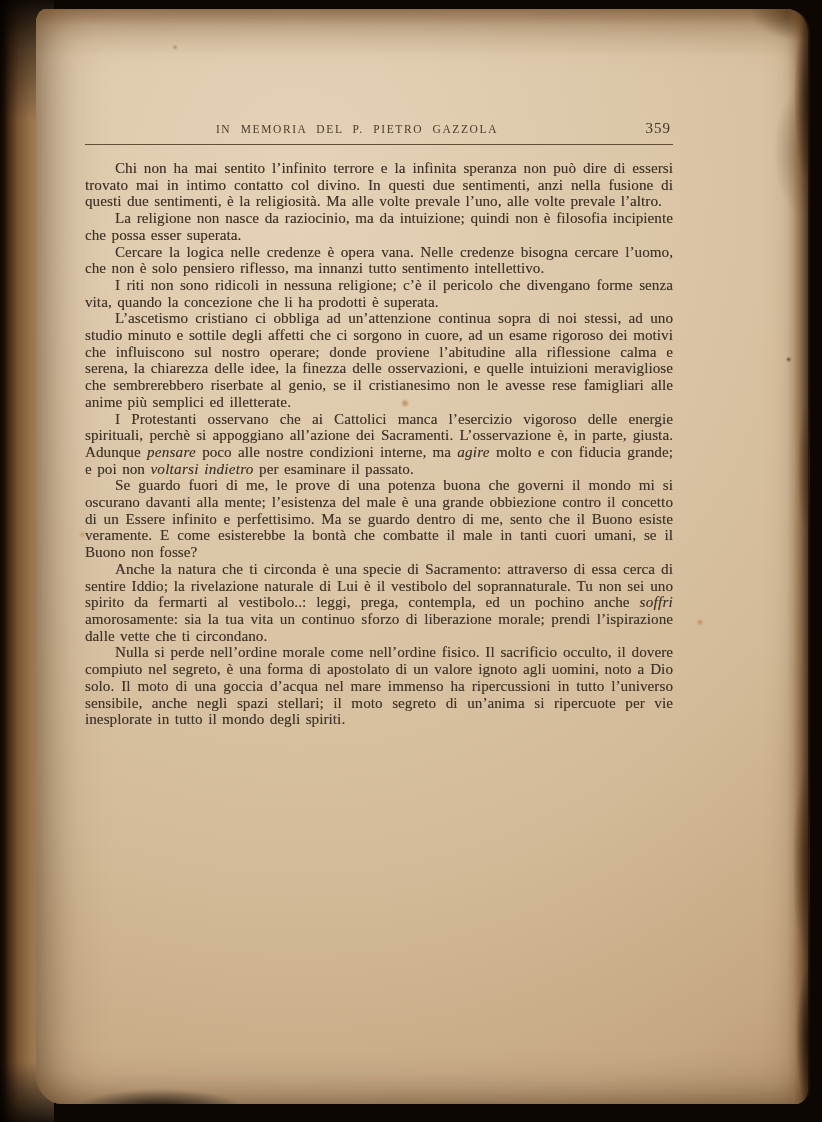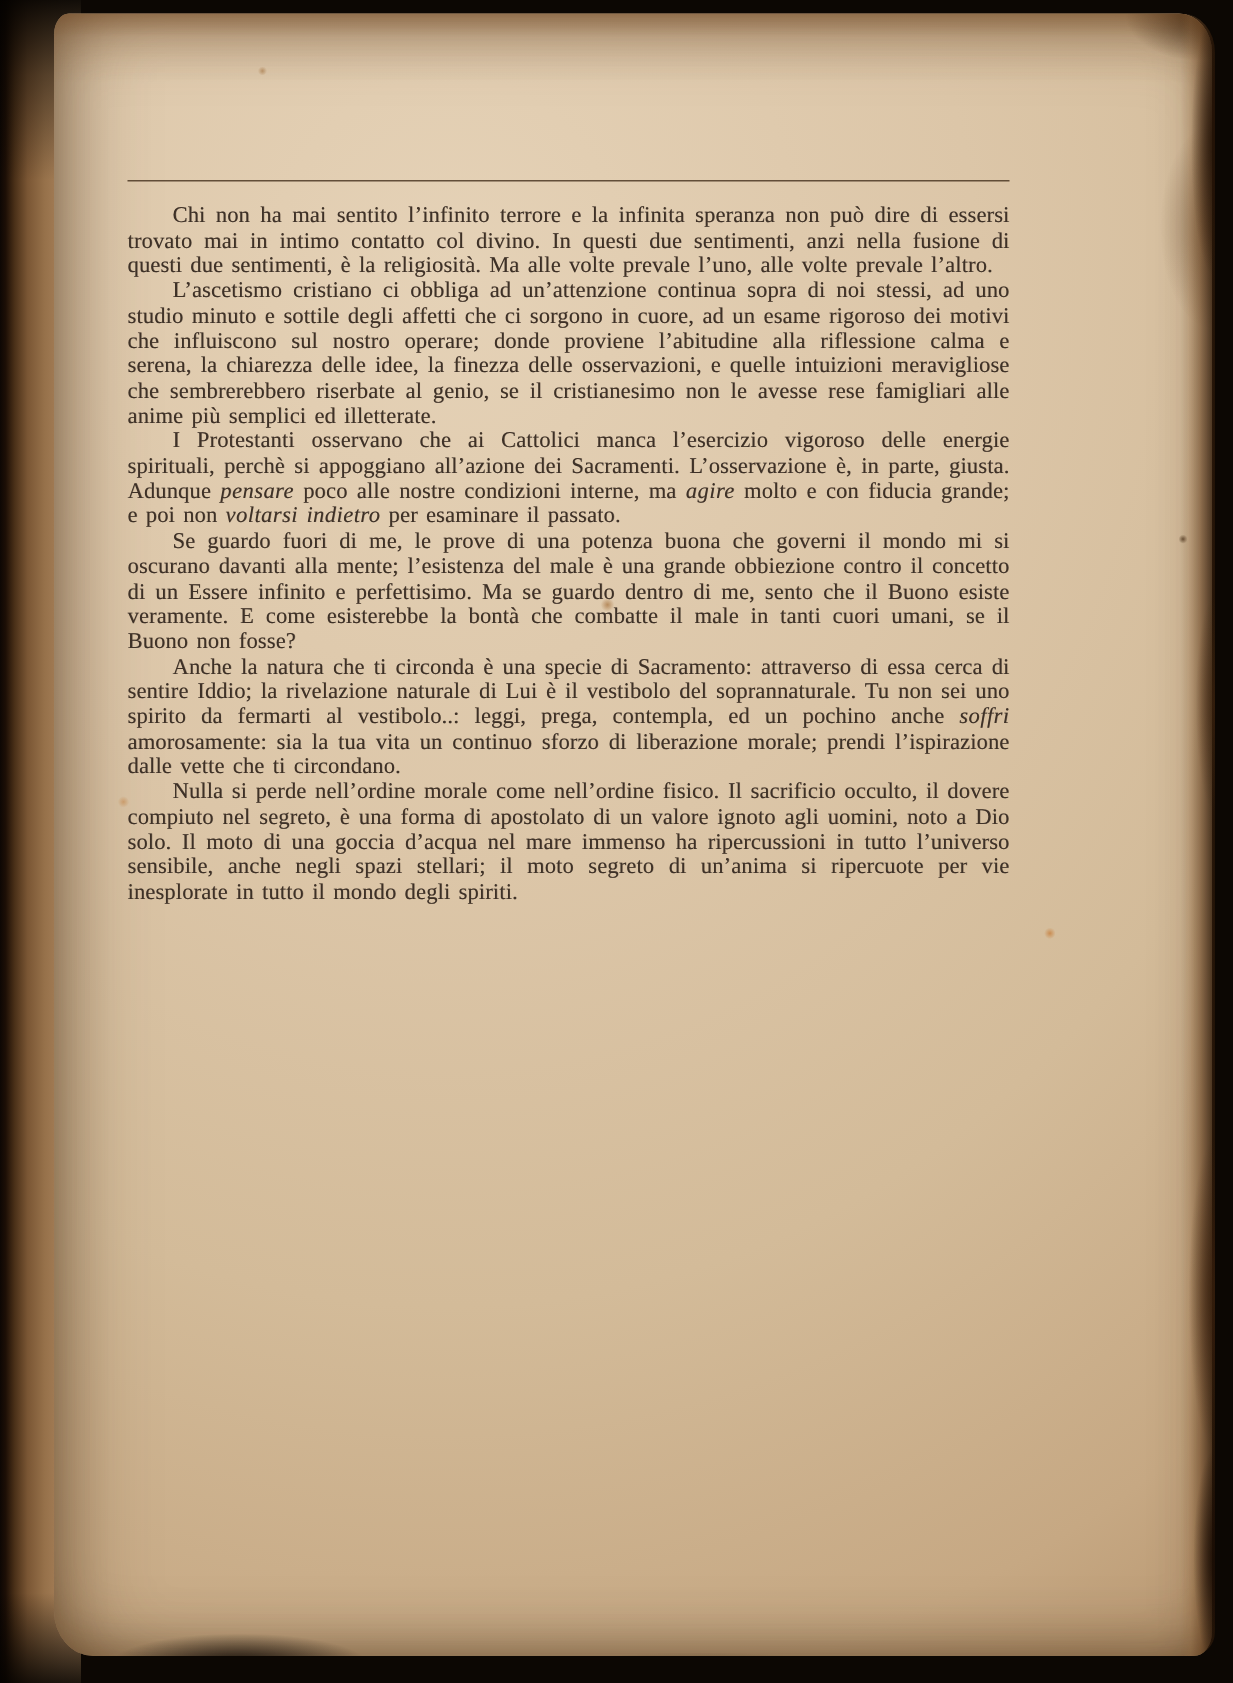--- a/index.html
+++ b/index.html
@@ -73,23 +73,30 @@
 <body>
 
 <div class="scene">
   <div class="page-stack"></div>
 
   <div class="page">
     <div class="paper-overlay"></div>
     <div class="torn-right"></div>
 
     <div class="content">
+      <div class="page-header">
+        <span class="running-title">IN MEMORIA DEL P. PIETRO GAZZOLA</span>
+        <span class="page-number">359</span>
+      </div>
       <div class="header-rule"></div>
       <div class="page-body">
           <p><span>Chi non ha mai sentito l’infinito terrore e la infinita speranza non può dire di essersi trovato mai in intimo contatto col divino. In questi due sentimenti, anzi nella fusione di questi due sentimenti, è la religiosità. Ma alle volte prevale l’uno, alle volte prevale l’altro.</span></p>
+          <p><span>La religione non nasce da raziocinio, ma da intuizione; quindi non è filosofia incipiente che possa esser superata.</span></p>
+          <p><span>Cercare la logica nelle credenze è opera vana. Nelle credenze bisogna cercare l’uomo, che non è solo pensiero riflesso, ma innanzi tutto sentimento intellettivo.</span></p>
+          <p><span>I riti non sono ridicoli in nessuna religione; c’è il pericolo che divengano forme senza vita, quando la concezione che li ha prodotti è superata.</span></p>
           <p><span>L’ascetismo cristiano ci obbliga ad un’attenzione continua sopra di noi stessi, ad uno studio minuto e sottile degli affetti che ci sorgono in cuore, ad un esame rigoroso dei motivi che influiscono sul nostro operare; donde proviene l’abitudine alla riflessione calma e serena, la chiarezza delle idee, la finezza delle osservazioni, e quelle intuizioni meravigliose che sembrerebbero riserbate al genio, se il cristianesimo non le avesse rese famigliari alle anime più semplici ed illetterate.</span></p>
           <p><span>I Protestanti osservano che ai Cattolici manca l’esercizio vigoroso delle energie spirituali, perchè si appoggiano all’azione dei Sacramenti. L’osservazione è, in parte, giusta. Adunque </span><i>pensare</i><span> poco alle nostre condizioni interne, ma </span><i>agire</i><span> molto e con fiducia grande; e poi non </span><i>voltarsi indietro</i><span> per esaminare il passato.</span></p>
           <p><span>Se guardo fuori di me, le prove di una potenza buona che governi il mondo mi si oscurano davanti alla mente; l’esistenza del male è una grande obbiezione contro il concetto di un Essere infinito e perfettisimo. Ma se guardo dentro di me, sento che il Buono esiste veramente. E come esisterebbe la bontà che combatte il male in tanti cuori umani, se il Buono non fosse?</span></p>
           <p><span>Anche la natura che ti circonda è una specie di Sacramento: attraverso di essa cerca di sentire Iddio; la rivelazione naturale di Lui è il vestibolo del soprannaturale. Tu non sei uno spirito da fermarti al vestibolo..: leggi, prega, contempla, ed un pochino anche </span><i>soffri</i><span> amorosamente: sia la tua vita un continuo sforzo di liberazione morale; prendi l’ispirazione dalle vette che ti circondano.</span></p>
           <p><span>Nulla si perde nell’ordine morale come nell’ordine fisico. Il sacrificio occulto, il dovere compiuto nel segreto, è una forma di apostolato di un valore ignoto agli uomini, noto a Dio solo. Il moto di una goccia d’acqua nel mare immenso ha ripercussioni in tutto l’universo sensibile, anche negli spazi stellari; il moto segreto di un’anima si ripercuote per vie inesplorate in tutto il mondo degli spiriti.</span></p>
         </div>
     </div>
   </div>
 </div>
 

